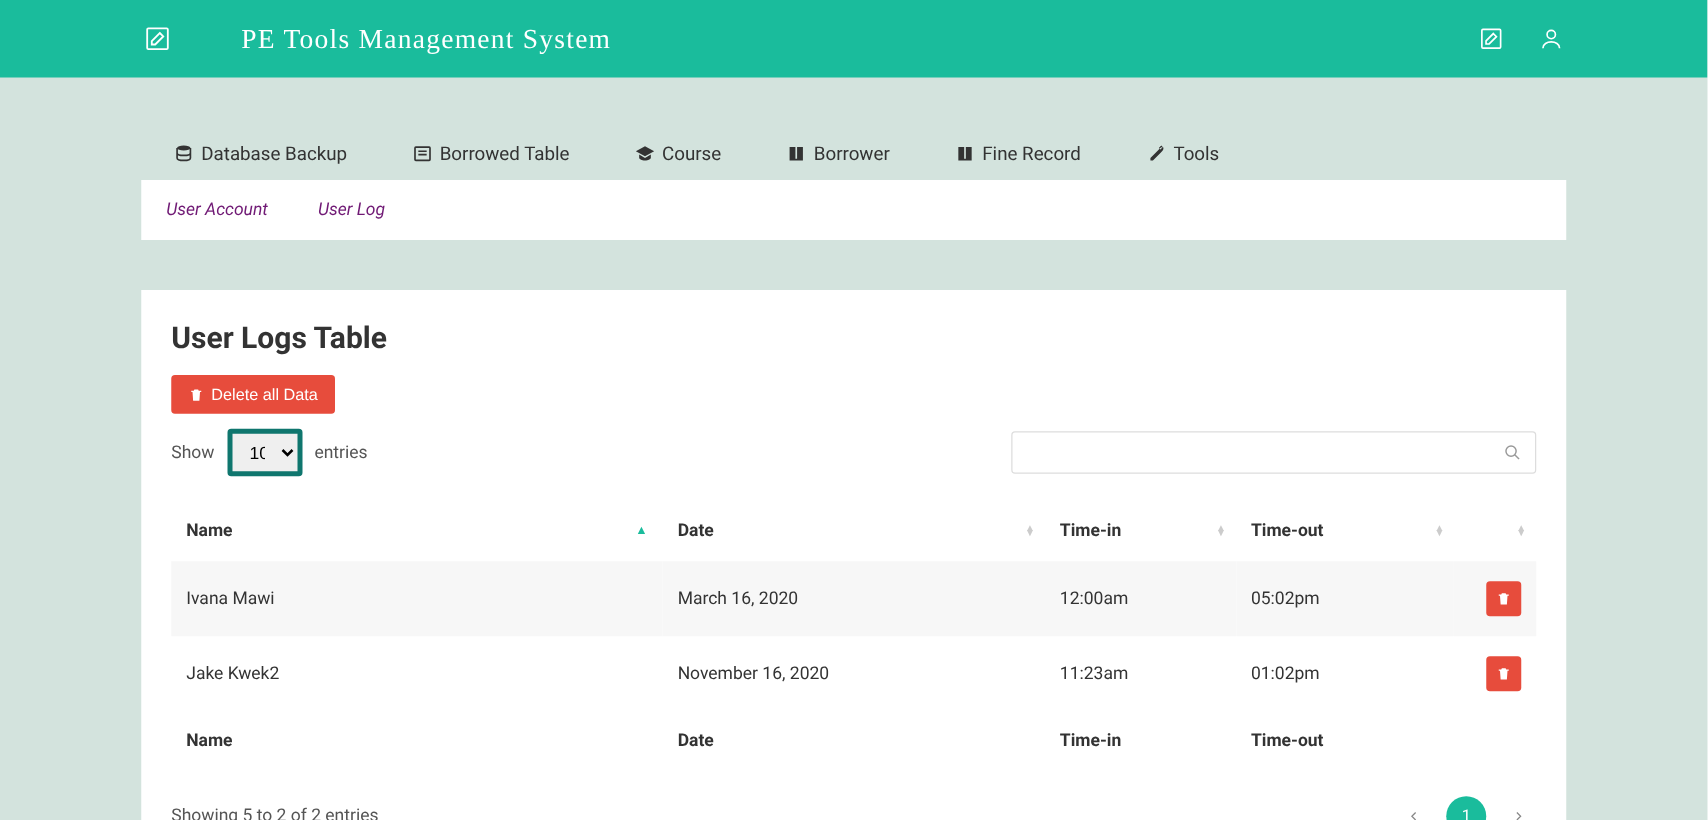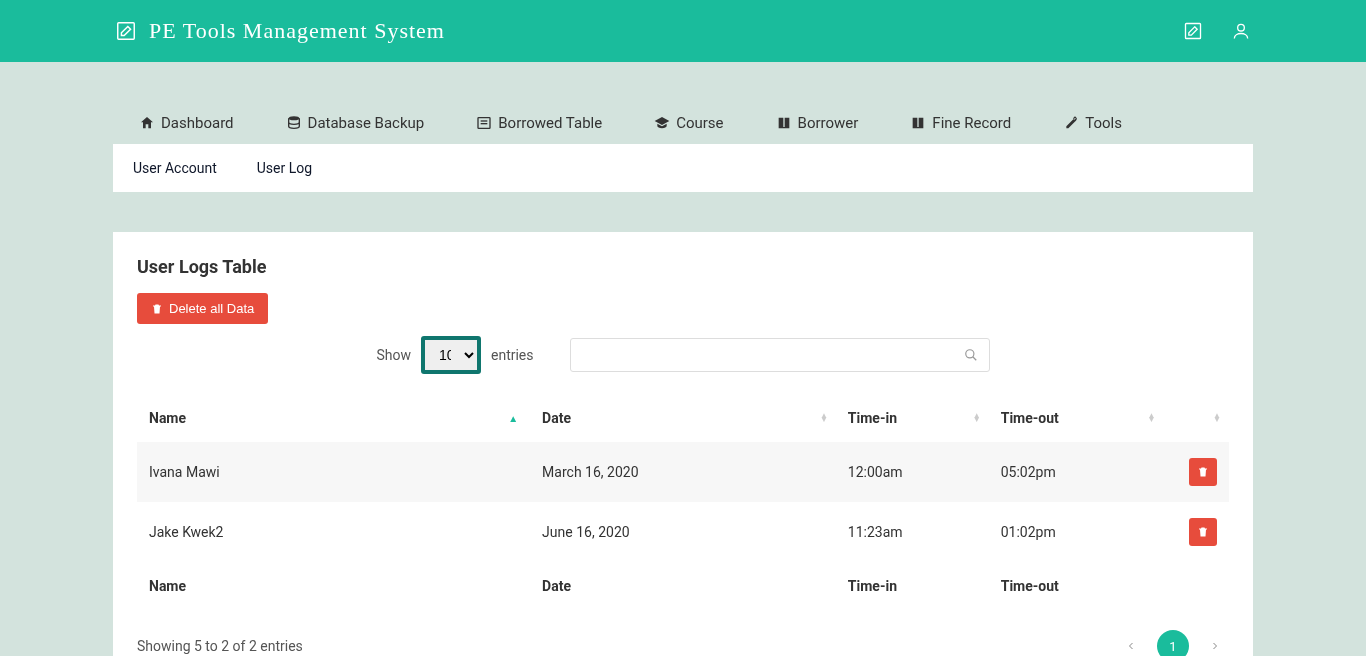--- a/index.html
+++ b/index.html
@@ -1,32 +1,32 @@
 <!DOCTYPE html>
 <html><head>
 <meta charset="utf-8">
 <style>
 * { margin: 0; padding: 0; box-sizing: border-box; }
 body { font-family: -apple-system, BlinkMacSystemFont, "Segoe UI", Roboto, sans-serif; background: #d3e3dd; color: #333; }
 .header { background: #1abc9c; height: 62px; display: flex; align-items: center; padding: 0 115px; justify-content: space-between; }
 .header-left { display: flex; align-items: center; gap: 12px; }
-.header-title { color: #fff; font-family: Georgia, serif; font-size: 22px; letter-spacing: 1px; }
+.header-title { color: #fff; font-family: Georgia, serif; font-size: 22px; letter-spacing: 1px; margin-left: 44px; }
 .header-icons { display: flex; gap: 28px; align-items: center; }
 .icon-btn { color: #fff; cursor: pointer; }
 .container { max-width: 1140px; margin: 0 auto; padding: 0; }
 .nav-tabs { display: flex; background: transparent; margin-top: 40px; }
 .nav-tab { padding: 12px 26px; display: flex; align-items: center; gap: 6px; font-size: 15px; color: #333; cursor: pointer; background: transparent; }
 .nav-tab.active { background: #fff; }
 .nav-tab .ico { font-size: 15px; }
 .sub-tabs { background: #fff; padding: 16px 20px; display: flex; gap: 40px; margin-bottom: 40px; }
-.sub-tab { font-size: 14px; color: #0f172a; cursor: pointer; }
+.sub-tab { font-size: 14px; color: #701a75; cursor: pointer; font-style: italic; }
 .panel { background: #fff; padding: 24px; }
-.panel-title { font-size: 18px; font-weight: 700; margin-bottom: 16px; }
+.panel-title { font-size: 24px; font-weight: 700; margin-bottom: 16px; }
 .delete-btn { background: #e74c3c; color: #fff; border: none; padding: 8px 14px; font-size: 13px; border-radius: 3px; cursor: pointer; display: inline-flex; align-items: center; gap: 6px; margin-bottom: 12px; }
-.toolbar { display: flex; justify-content: center; align-items: center; margin-bottom: 20px; gap: 36px; }
+.toolbar { display: flex; justify-content: space-between; align-items: center; margin-bottom: 20px; gap: 36px; }
 .show-entries { display: flex; align-items: center; gap: 10px; font-size: 14px; color: #555; }
 .show-entries select { padding: 6px 10px; border: 4px solid #0f766e; border-radius: 3px; font-size: 14px; width: 60px; text-align: center; }
 .search-wrap { position: relative; }
 .search-wrap input { width: 420px; padding: 8px 36px 8px 12px; border: 1px solid #ddd; border-radius: 3px; font-size: 14px; }
 .search-wrap .search-ico { position: absolute; right: 12px; top: 50%; transform: translateY(-50%); color: #999; }
 table { width: 100%; border-collapse: collapse; }
 th, td { text-align: left; padding: 16px 12px; font-size: 14px; }
 thead th { font-weight: 700; position: relative; }
 .sort-ico { position: absolute; right: 8px; top: 50%; transform: translateY(-50%); display: flex; flex-direction: column; line-height: 4px; font-size: 8px; color: #ccc; }
 .sort-asc { color: #1abc9c; font-size: 10px; }
@@ -66,28 +66,20 @@
         </svg>
     </span>
   </div>
 </div>
 
 <div class="container">
   <div class="nav-tabs">
     <div class="nav-tab">
       <span class="ico">
           <svg width="16" height="16" viewBox="0 0 24 24" fill="currentColor">
-            <path d="M12 3l9 8h-3v9h-4v-6H10v6H6v-9H3l9-8z"></path>
-          </svg>
-        </span>
-      <span>Dashboard</span>
-    </div>
-    <div class="nav-tab">
-      <span class="ico">
-          <svg width="16" height="16" viewBox="0 0 24 24" fill="currentColor">
             <ellipse cx="12" cy="5" rx="8" ry="3"></ellipse>
             <path d="M4 5v6c0 1.7 3.6 3 8 3s8-1.3 8-3V5M4 11v6c0 1.7 3.6 3 8 3s8-1.3 8-3v-6" fill="none" stroke="currentColor" stroke-width="2"></path>
           </svg>
         </span>
       <span>Database Backup</span>
     </div>
     <div class="nav-tab">
       <span class="ico">
           <svg width="16" height="16" viewBox="0 0 24 24" fill="currentColor">
             <rect x="3" y="4" width="18" height="16" rx="1" fill="none" stroke="currentColor" stroke-width="2"></rect>
@@ -199,21 +191,21 @@
           <td style="text-align:right"><button class="row-del">
                 <span>
                   <svg width="12" height="12" viewBox="0 0 24 24" fill="currentColor">
                     <path d="M6 7h12l-1 14H7L6 7zm3-4h6l1 2h4v2H4V5h4l1-2z"></path>
                   </svg>
                 </span>
               </button></td>
         </tr>
         <tr>
           <td>Jake Kwek2</td>
-          <td>June 16, 2020</td>
+          <td>November 16, 2020</td>
           <td>11:23am</td>
           <td>01:02pm</td>
           <td style="text-align:right"><button class="row-del">
                 <span>
                   <svg width="12" height="12" viewBox="0 0 24 24" fill="currentColor">
                     <path d="M6 7h12l-1 14H7L6 7zm3-4h6l1 2h4v2H4V5h4l1-2z"></path>
                   </svg>
                 </span>
               </button></td>
         </tr>

